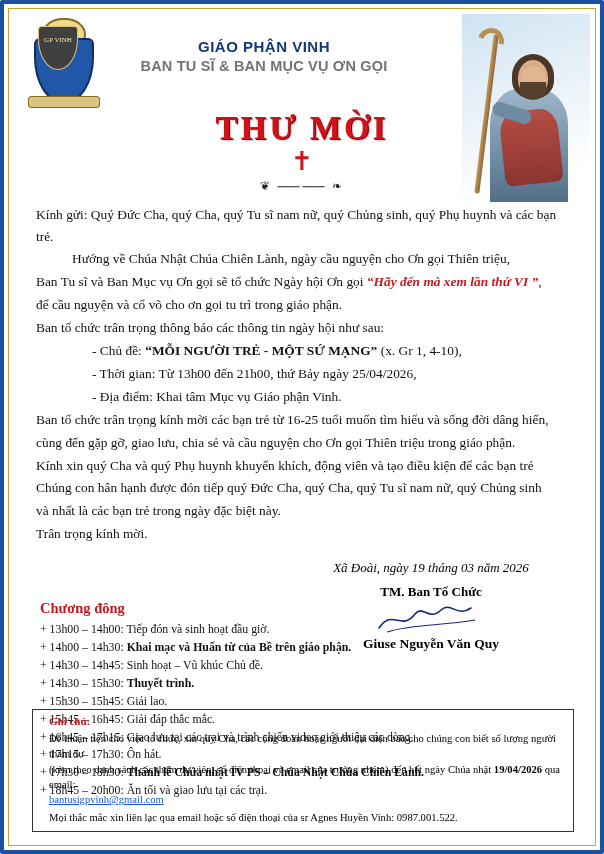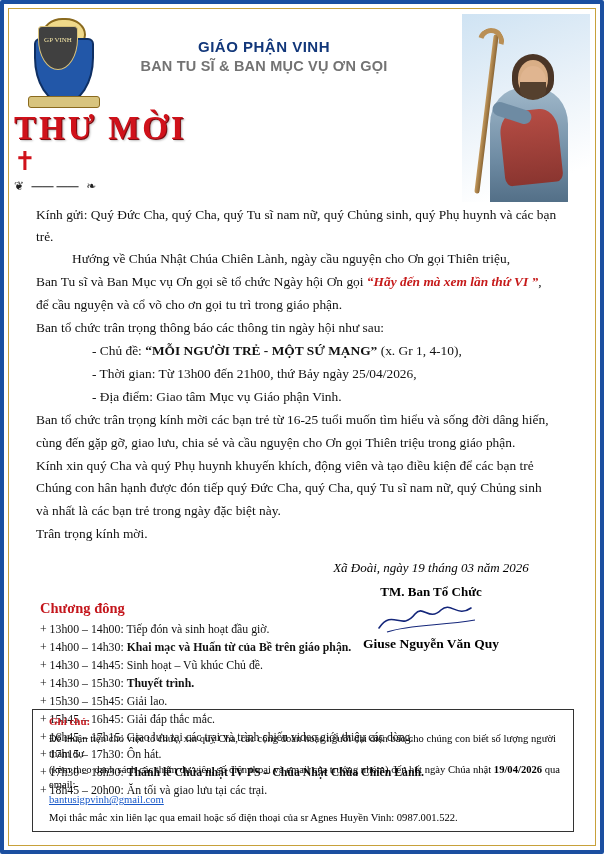--- a/index.html
+++ b/index.html
@@ -187,20 +187,21 @@
     background: #6e8ba3;
     border-radius: 8px;
     transform: rotate(18deg);
   }
 
   
   .title-wrap {
     position: absolute;
     left: 0; right: 0;
     top: 96px;
+    text-align: center;
   }
   .thu-moi {
     font-family: "Liberation Serif", serif;
     font-weight: bold;
     font-size: 33px;
     letter-spacing: 3px;
     color: #d0121b;
     text-shadow: 1px 1px 0 #7e0a10, 2px 2px 2px rgba(0,0,0,.25);
     display: inline-block;
   }
@@ -347,21 +348,21 @@
       <p>để cầu nguyện và cổ võ cho ơn gọi tu trì trong giáo phận.</p>
       <p>Ban tổ chức trân trọng thông báo các thông tin ngày hội như sau:</p>
 
       <div class="bullets">
         <div>
           <span>- Chủ đề:</span>
           <span class="theme-bold">“MỖI NGƯỜI TRẺ - MỘT SỨ MẠNG”</span>
           <span>(x. Gr 1, 4-10),</span>
         </div>
         <div>- Thời gian: Từ 13h00 đến 21h00, thứ Bảy ngày 25/04/2026,</div>
-        <div>- Địa điểm: Giao tâm Mục vụ Giáo phận Vinh.</div>
+        <div>- Địa điểm: Khai tâm Mục vụ Giáo phận Vinh.</div>
       </div>
 
       <p class="sp-top">Ban tổ chức trân trọng kính mời các bạn trẻ từ 16-25 tuổi muốn tìm hiểu và sống đời dâng hiến,</p>
       <p>cùng đến gặp gỡ, giao lưu, chia sẻ và cầu nguyện cho Ơn gọi Thiên triệu trong giáo phận.</p>
       <p class="sp-top">Kính xin quý Cha và quý Phụ huynh khuyến khích, động viên và tạo điều kiện để các bạn trẻ</p>
       <p class="sp-top">Chúng con hân hạnh được đón tiếp quý Đức Cha, quý Cha, quý Tu sĩ nam nữ, quý Chủng sinh</p>
       <p>và nhất là các bạn trẻ trong ngày đặc biệt này.</p>
       <p class="sp-top">Trân trọng kính mời.</p>
     </div>
 

